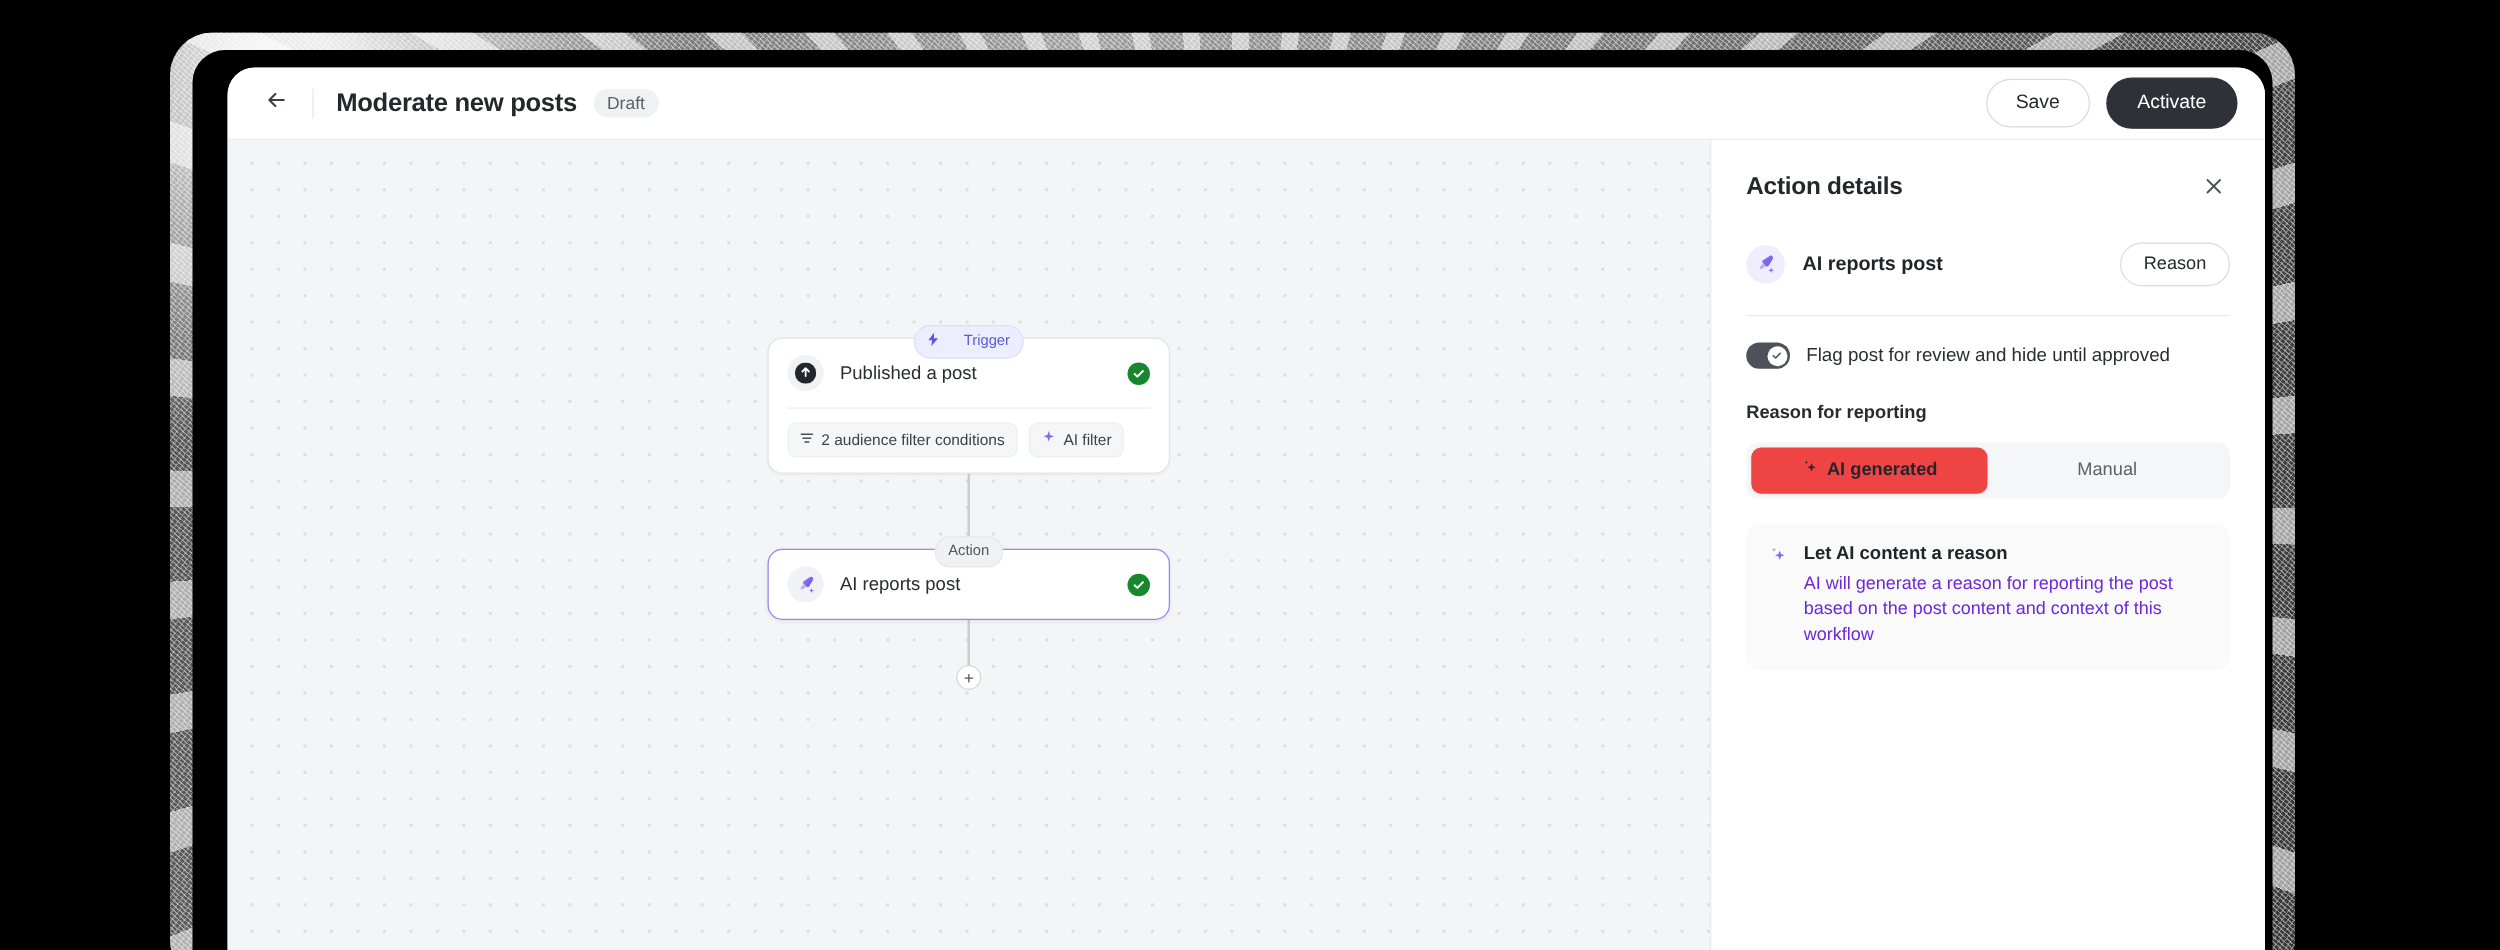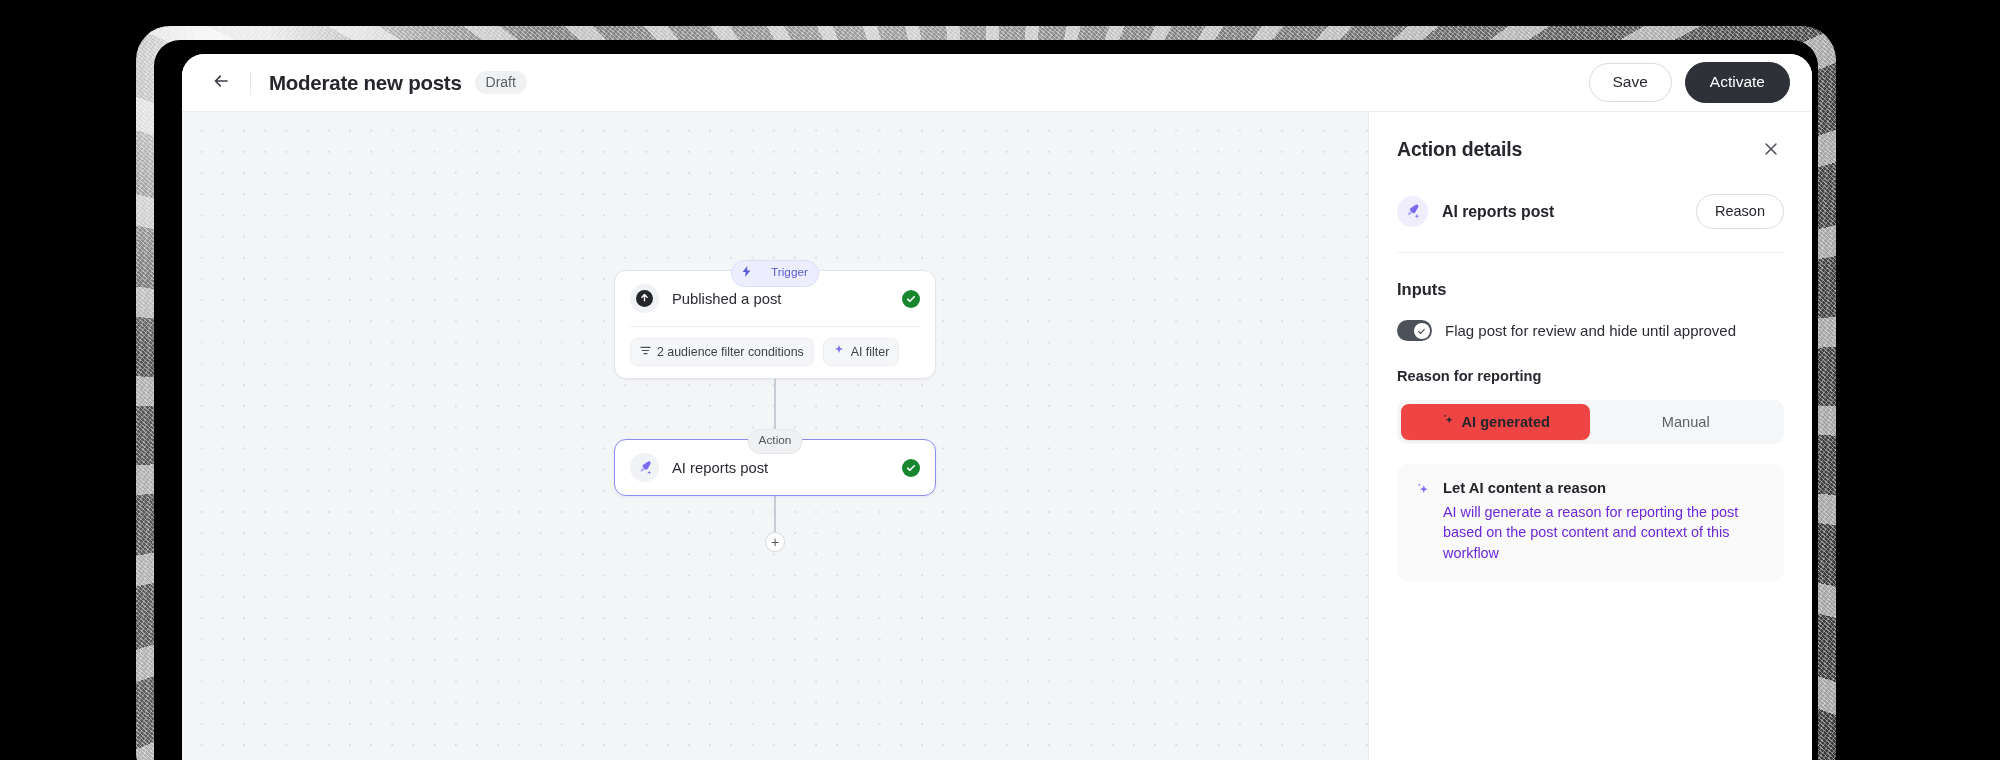--- a/index.html
+++ b/index.html
@@ -523,21 +523,20 @@
             </defs>
             <path d="M12.1 2.6c1.5-0.9 3.2 0.8 2.3 2.3l-3.0 5.0c-0.5 0.8-1.6 1.0-2.3 0.3L6.9 8.0c-0.7-0.7-0.5-1.8 0.3-2.3l4.9-3.1z" fill="url(#gB)"></path>
             <path d="M7.0 8.4l2.0 2.0-2.9 2.0c-0.9 0.6-2.1-0.6-1.5-1.5l2.4-2.5z" fill="#b9aefa"></path>
             <path d="M13.2 11.4l0.55 1.5 1.5 0.55-1.5 0.55-0.55 1.5-0.55-1.5-1.5-0.55 1.5-0.55 0.55-1.5z" fill="#7c6ef0"></path>
           </svg>
         </div>
         <div class="action-name">AI reports post</div>
         <button class="btn-change">Reason</button>
       </div>
 
-      <div class="section-title">Inputs</div>
 
       <div class="toggle-row">
         <div class="toggle">
           <div class="knob">
             <span>
               <svg width="9" height="9" viewBox="0 0 9 9" fill="none">
                 <path d="M1.6 4.6L3.5 6.4L7.2 2.6" stroke="#4d515a" stroke-width="1.3" stroke-linecap="round" stroke-linejoin="round"></path>
               </svg>
             </span>
           </div>

